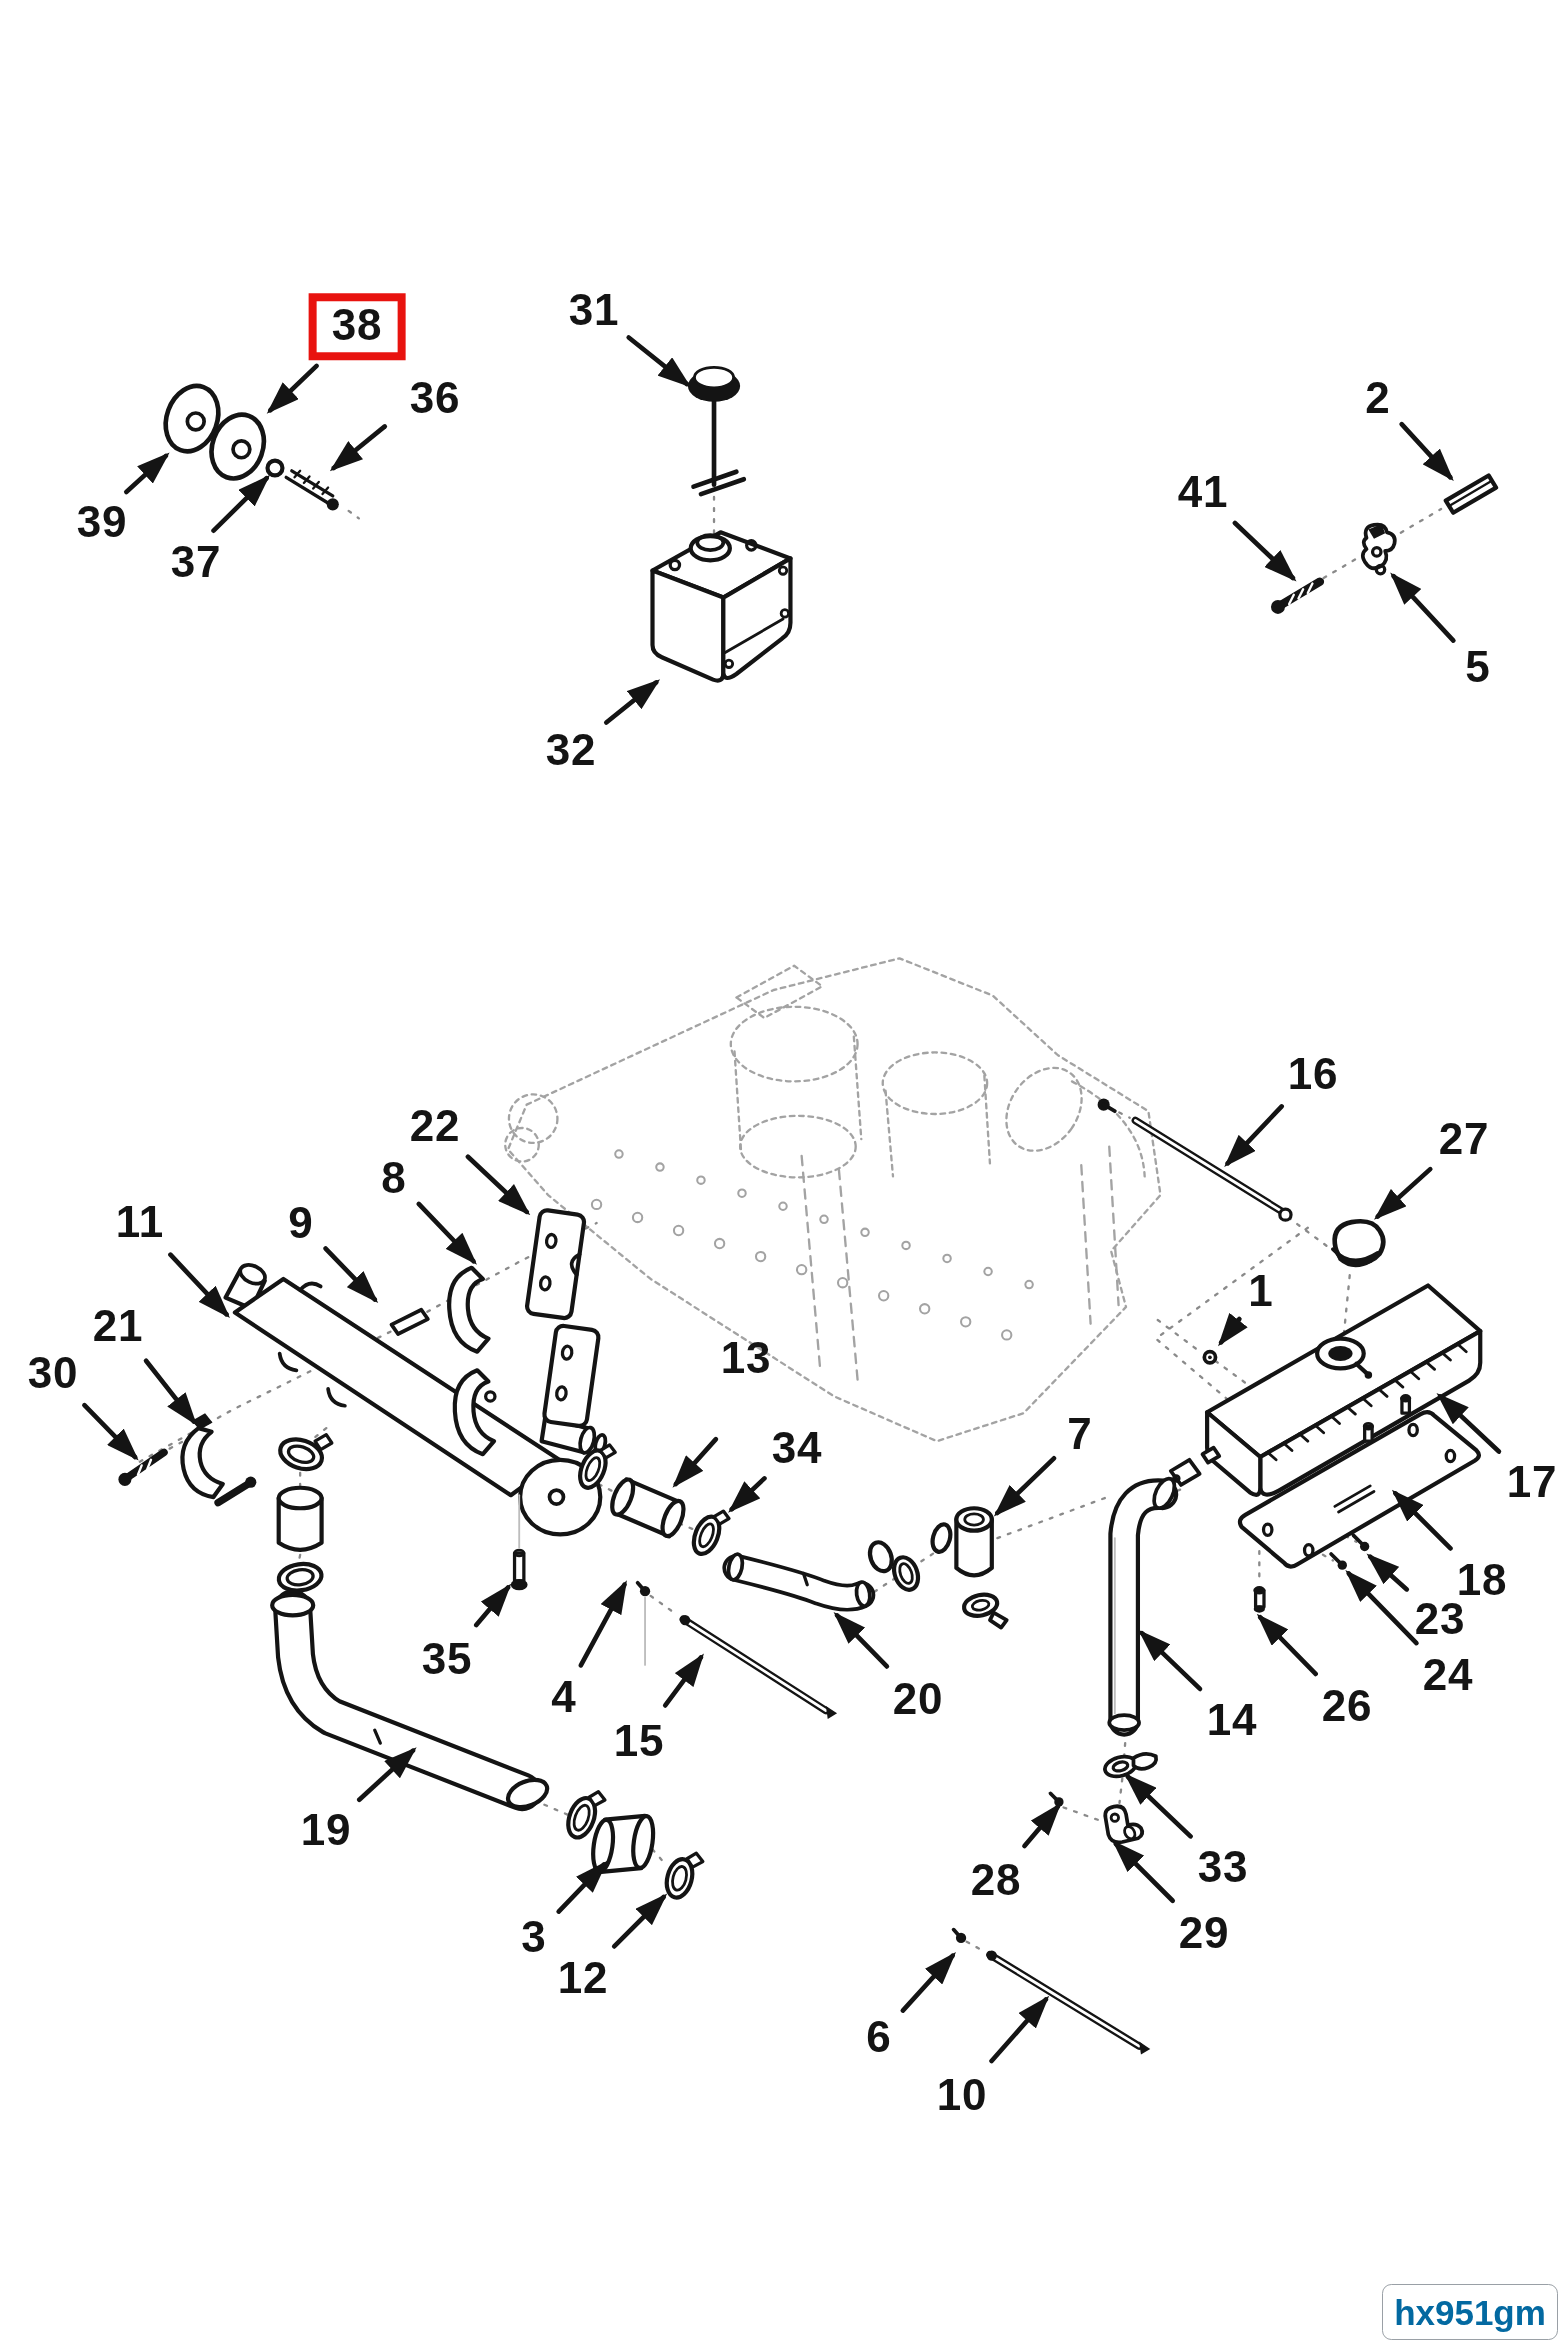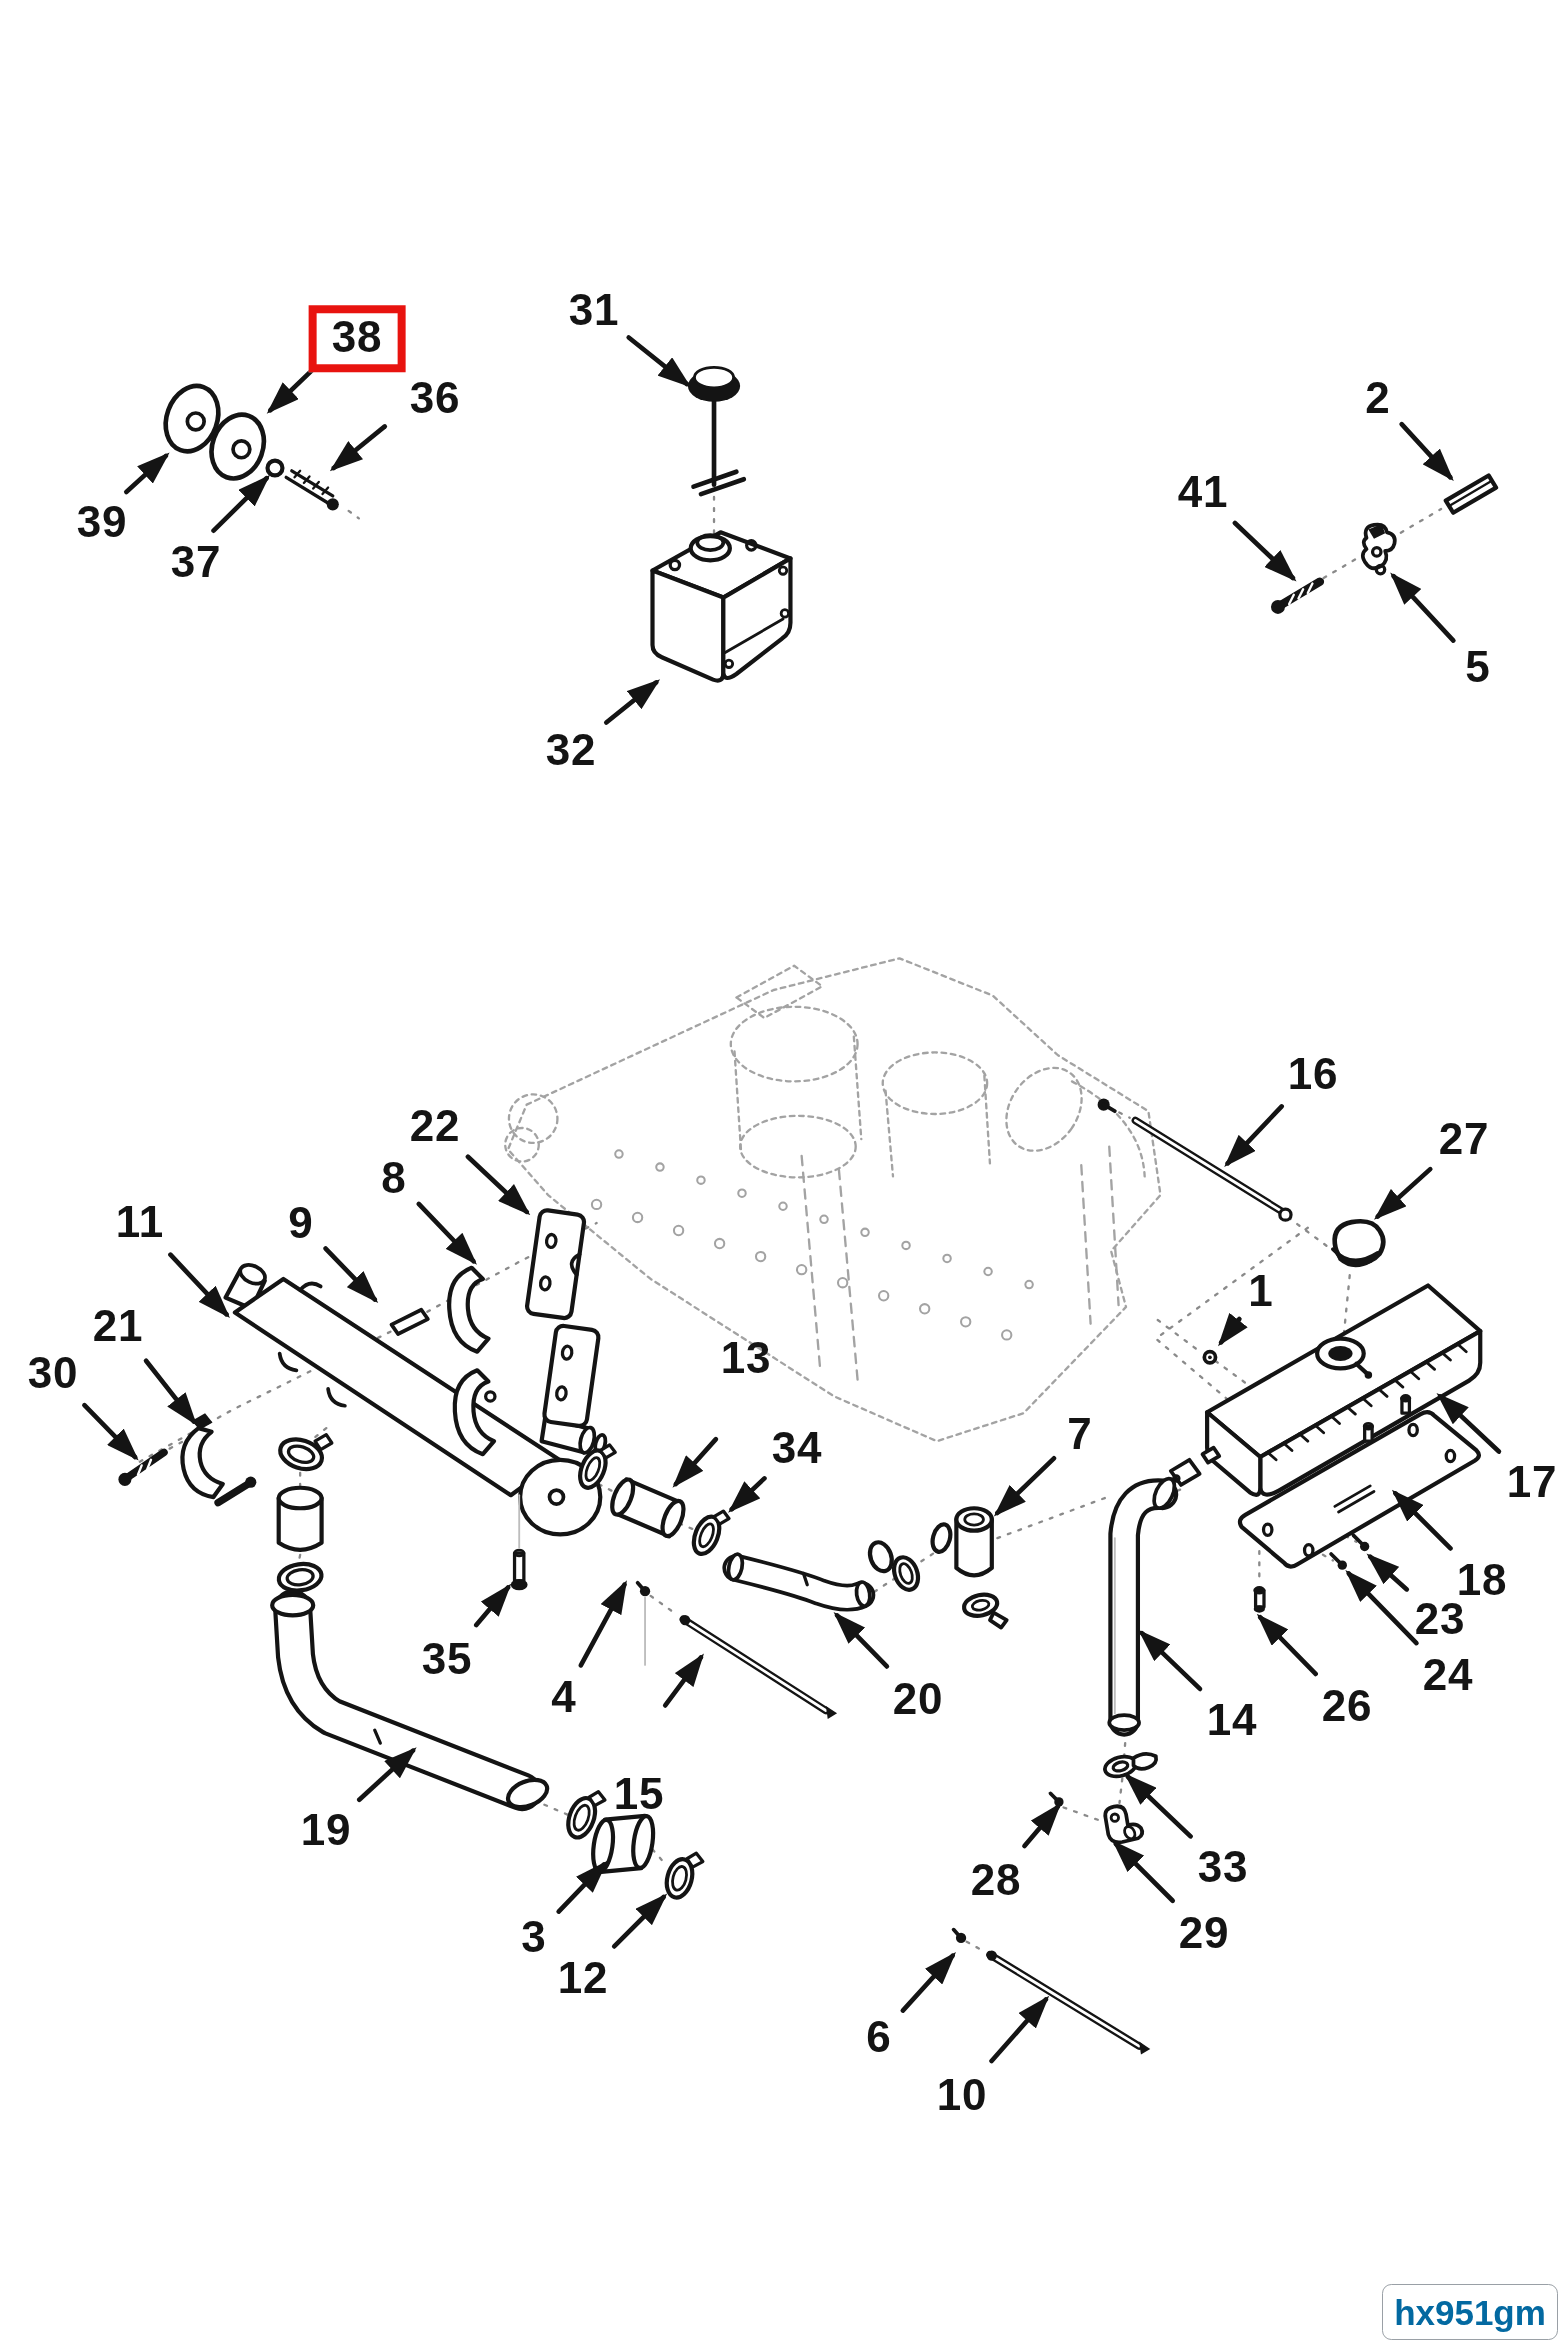--- a/index.html
+++ b/index.html
@@ -3,21 +3,21 @@
 <meta charset="utf-8">
 <style>
   html,body{margin:0;padding:0;background:#fff;}
   #canvas{position:relative;width:1566px;height:2351px;background:#fff;overflow:hidden;
           font-family:"Liberation Sans",sans-serif;}
   #art{position:absolute;left:0;top:0;}
   #callout-layer{position:absolute;left:0;top:0;width:100%;height:100%;pointer-events:none;}
   .callout{position:absolute;transform:translate(-50%,-50%);
            font:700 44px/1 "Liberation Sans",sans-serif;color:#141414;letter-spacing:0.9px;
            white-space:nowrap;}
-  .callout.highlighted{border:8.4px solid var(--hl,#e8130f);padding:1.9px 15px 5.6px;background:#fff;margin-top:12px;}
+  .callout.highlighted{border:8.4px solid var(--hl,#e8130f);padding:1.9px 15px 5.6px;background:#fff;}
   #code-badge{position:absolute;left:1382px;top:2284px;width:174px;height:54px;
               border:1.9px solid #9aa0a6;border-radius:9.3px;background:#fff;
               display:flex;align-items:center;justify-content:center;
               font:700 35px/1 "Liberation Sans",sans-serif;color:#0369a1;}
   svg *{vector-effect:none;}
 </style>
 </head>
 <body>
 
 <div id="canvas" style="background: rgb(255, 255, 255);">
@@ -428,21 +428,21 @@
       <div class="callout" style="left: 1478px; top: 667px;">5</div>
       <div class="callout" style="left: 879px; top: 2037px;">6</div>
       <div class="callout" style="left: 1080px; top: 1434px;">7</div>
       <div class="callout" style="left: 394px; top: 1178px;">8</div>
       <div class="callout" style="left: 301px; top: 1223px;">9</div>
       <div class="callout" style="left: 962px; top: 2095px;">10</div>
       <div class="callout" style="left: 140px; top: 1222px;">11</div>
       <div class="callout" style="left: 583px; top: 1978px;">12</div>
       <div class="callout" style="left: 746px; top: 1358px;">13</div>
       <div class="callout" style="left: 1232px; top: 1720px;">14</div>
-      <div class="callout" style="left: 639px; top: 1794px;">15</div>
+      <div class="callout" style="left: 639px; top: 1741px;">15</div>
       <div class="callout" style="left: 1313px; top: 1074px;">16</div>
       <div class="callout" style="left: 1532px; top: 1482px;">17</div>
       <div class="callout" style="left: 1482px; top: 1580px;">18</div>
       <div class="callout" style="left: 326px; top: 1830px;">19</div>
       <div class="callout" style="left: 918px; top: 1699px;">20</div>
       <div class="callout" style="left: 118px; top: 1326px;">21</div>
       <div class="callout" style="left: 435px; top: 1126px;">22</div>
       <div class="callout" style="left: 1440px; top: 1619px;">23</div>
       <div class="callout" style="left: 1448px; top: 1675px; text-align: center;">24</div>
       <div class="callout" style="left: 1203px; top: 492px;">41</div>

